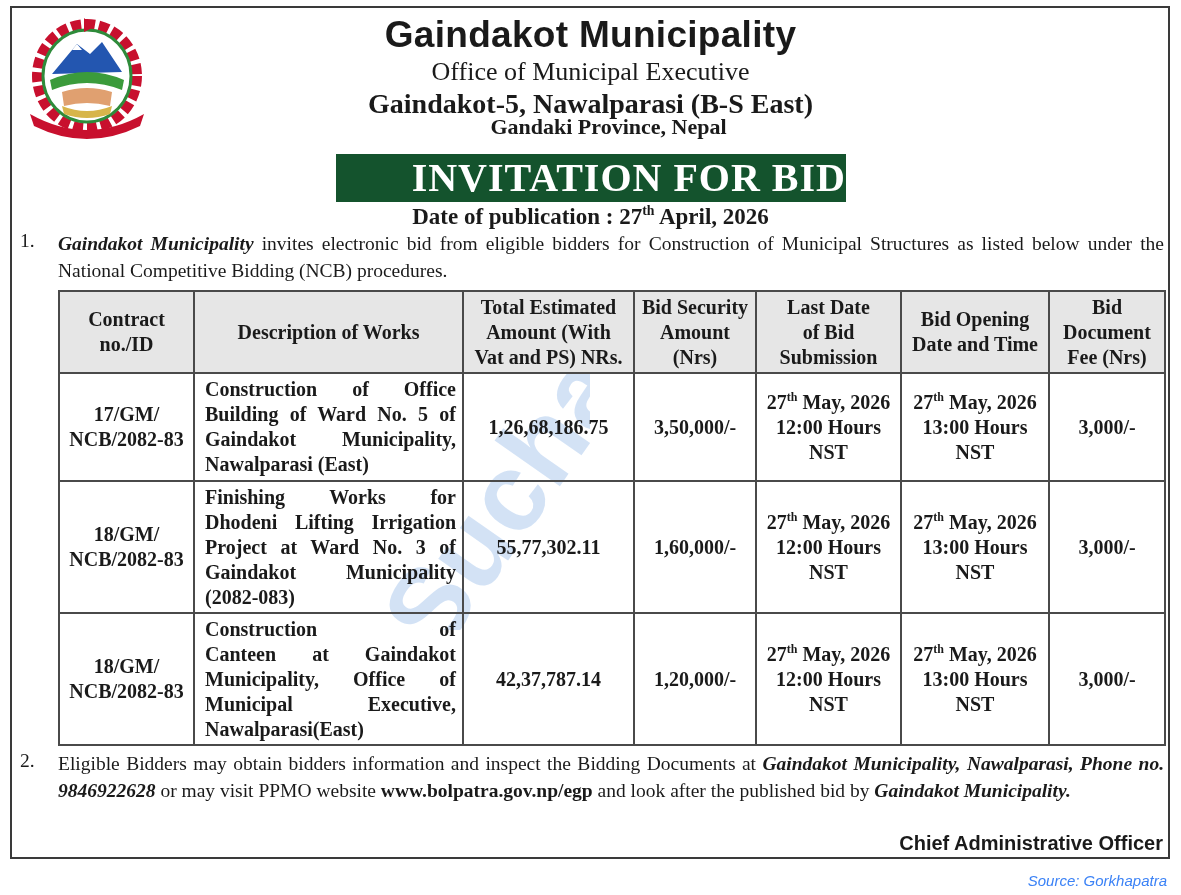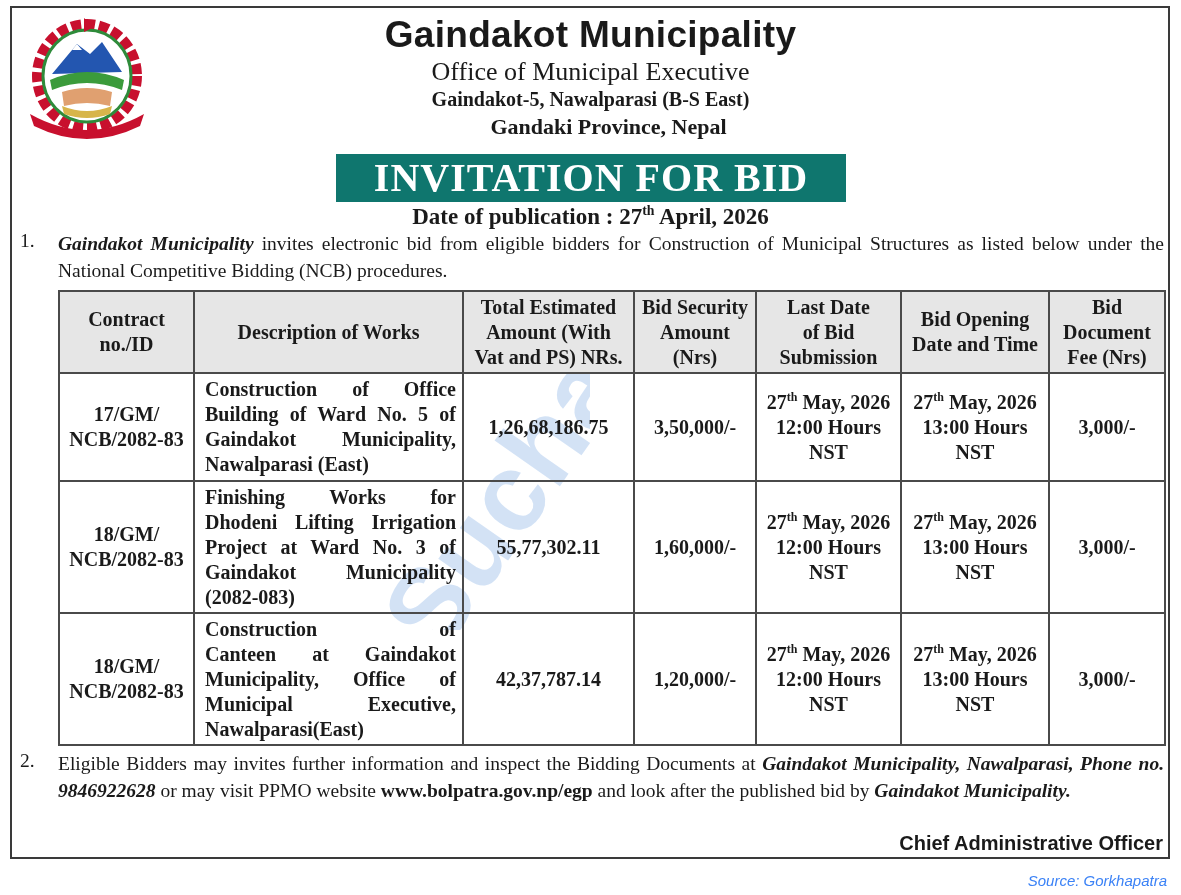--- a/index.html
+++ b/index.html
@@ -18,25 +18,25 @@
   .emblem { position: absolute; left: 22px; top: 14px; width: 130px; height: 128px; }
   .title {
     position: absolute; left: 0; width: 1181px; text-align: center; top: 14px;
     font-family: "Liberation Sans", "DejaVu Sans", sans-serif; font-weight: bold;
     font-size: 37px; letter-spacing: 0.3px; color: #1a1a1a;
   }
   .subtitle {
     position: absolute; left: 0; width: 1181px; text-align: center; top: 57px;
     font-weight: normal; font-size: 26px; color: #1a1a1a;
   }
-  .addr1 { position: absolute; left: 0; width: 1181px; text-align: center; top: 88px; font-weight: bold; font-size: 20px; }
+  .addr1 { position: absolute; left: 0; width: 1181px; text-align: center; top: 88px; font-weight: bold; font-size: 28px; }
   .addr2 { position: absolute; left: 0; width: 1181px; text-align: center; top: 114px; font-weight: bold; font-size: 22px; padding-left: 18px; }
   .banner {
     position: absolute; left: 336px; top: 154px; width: 510px; height: 48px;
-    background: #0f766e; color: #ffffff; text-align: center;
+    background: #14532d; color: #ffffff; text-align: right;
     font-weight: bold; font-size: 40px; line-height: 48px; letter-spacing: 1px;
   }
   .pubdate {
     position: absolute; left: 0; width: 1181px; text-align: center; top: 204px;
     font-weight: bold; font-size: 23px;
   }
   sup { font-size: 60%; vertical-align: super; line-height: 0; }
   .para {
     position: absolute; left: 58px; width: 1106px; font-size: 19.5px; line-height: 27px;
     text-align: justify; text-align-last: left;
@@ -228,16 +228,16 @@
           <span class="rowline"><span>27</span><sup>th</sup><span> May, 2026</span></span>
           <span class="rowline">13:00 Hours</span>
           <span class="rowline">NST</span>
         </td>
       <td>3,000/-</td>
     </tr>
   </tbody>
 </table>
 
 <div class="para-num num2">2.</div>
-<div class="para p2"><span>Eligible Bidders may invites further information and inspect the Bidding Documents at </span><em class="bi">Gaindakot Municipality, Nawalparasi, Phone no. 9846922628</em><span> or may visit  PPMO website </span><b>www.bolpatra.gov.np/egp</b><span> and look after the published bid by </span><em class="bi">Gaindakot Municipality.</em></div>
+<div class="para p2"><span>Eligible Bidders may obtain bidders information and inspect the Bidding Documents at </span><em class="bi">Gaindakot Municipality, Nawalparasi, Phone no. 9846922628</em><span> or may visit  PPMO website </span><b>www.bolpatra.gov.np/egp</b><span> and look after the published bid by </span><em class="bi">Gaindakot Municipality.</em></div>
 
 <div class="signer">Chief Administrative Officer</div>
 <div class="source">Source: Gorkhapatra</div>
 
 </body></html>

